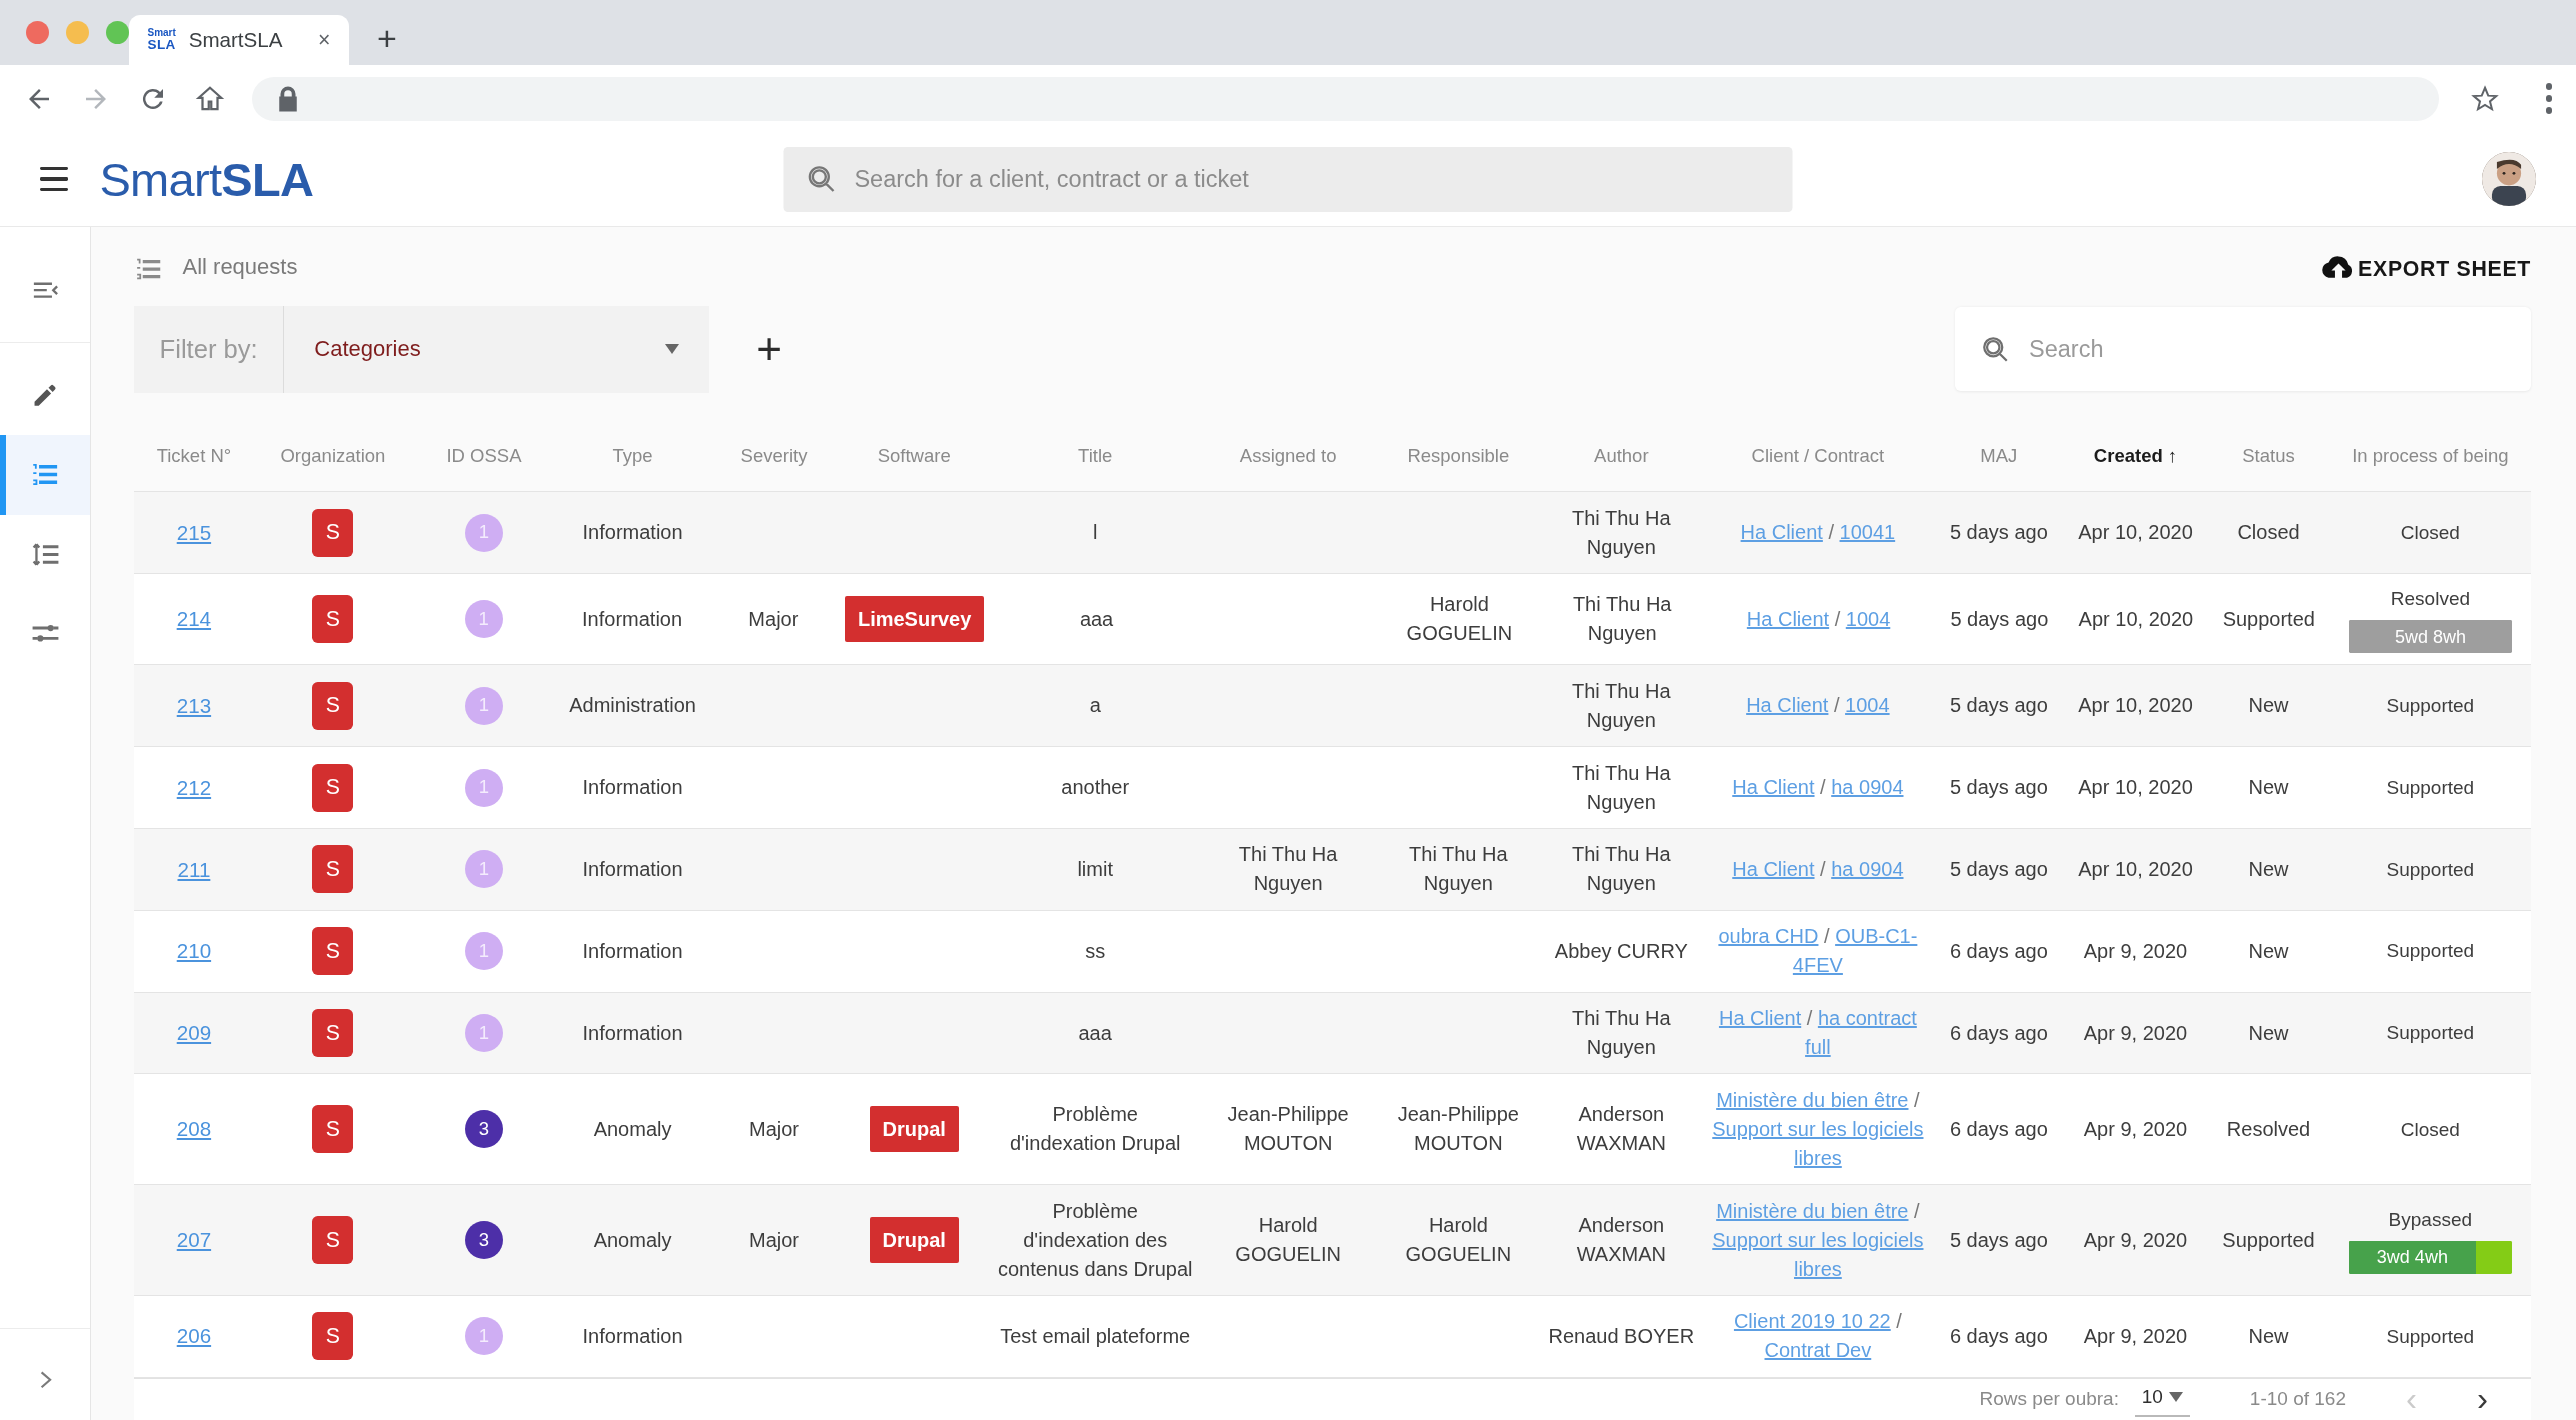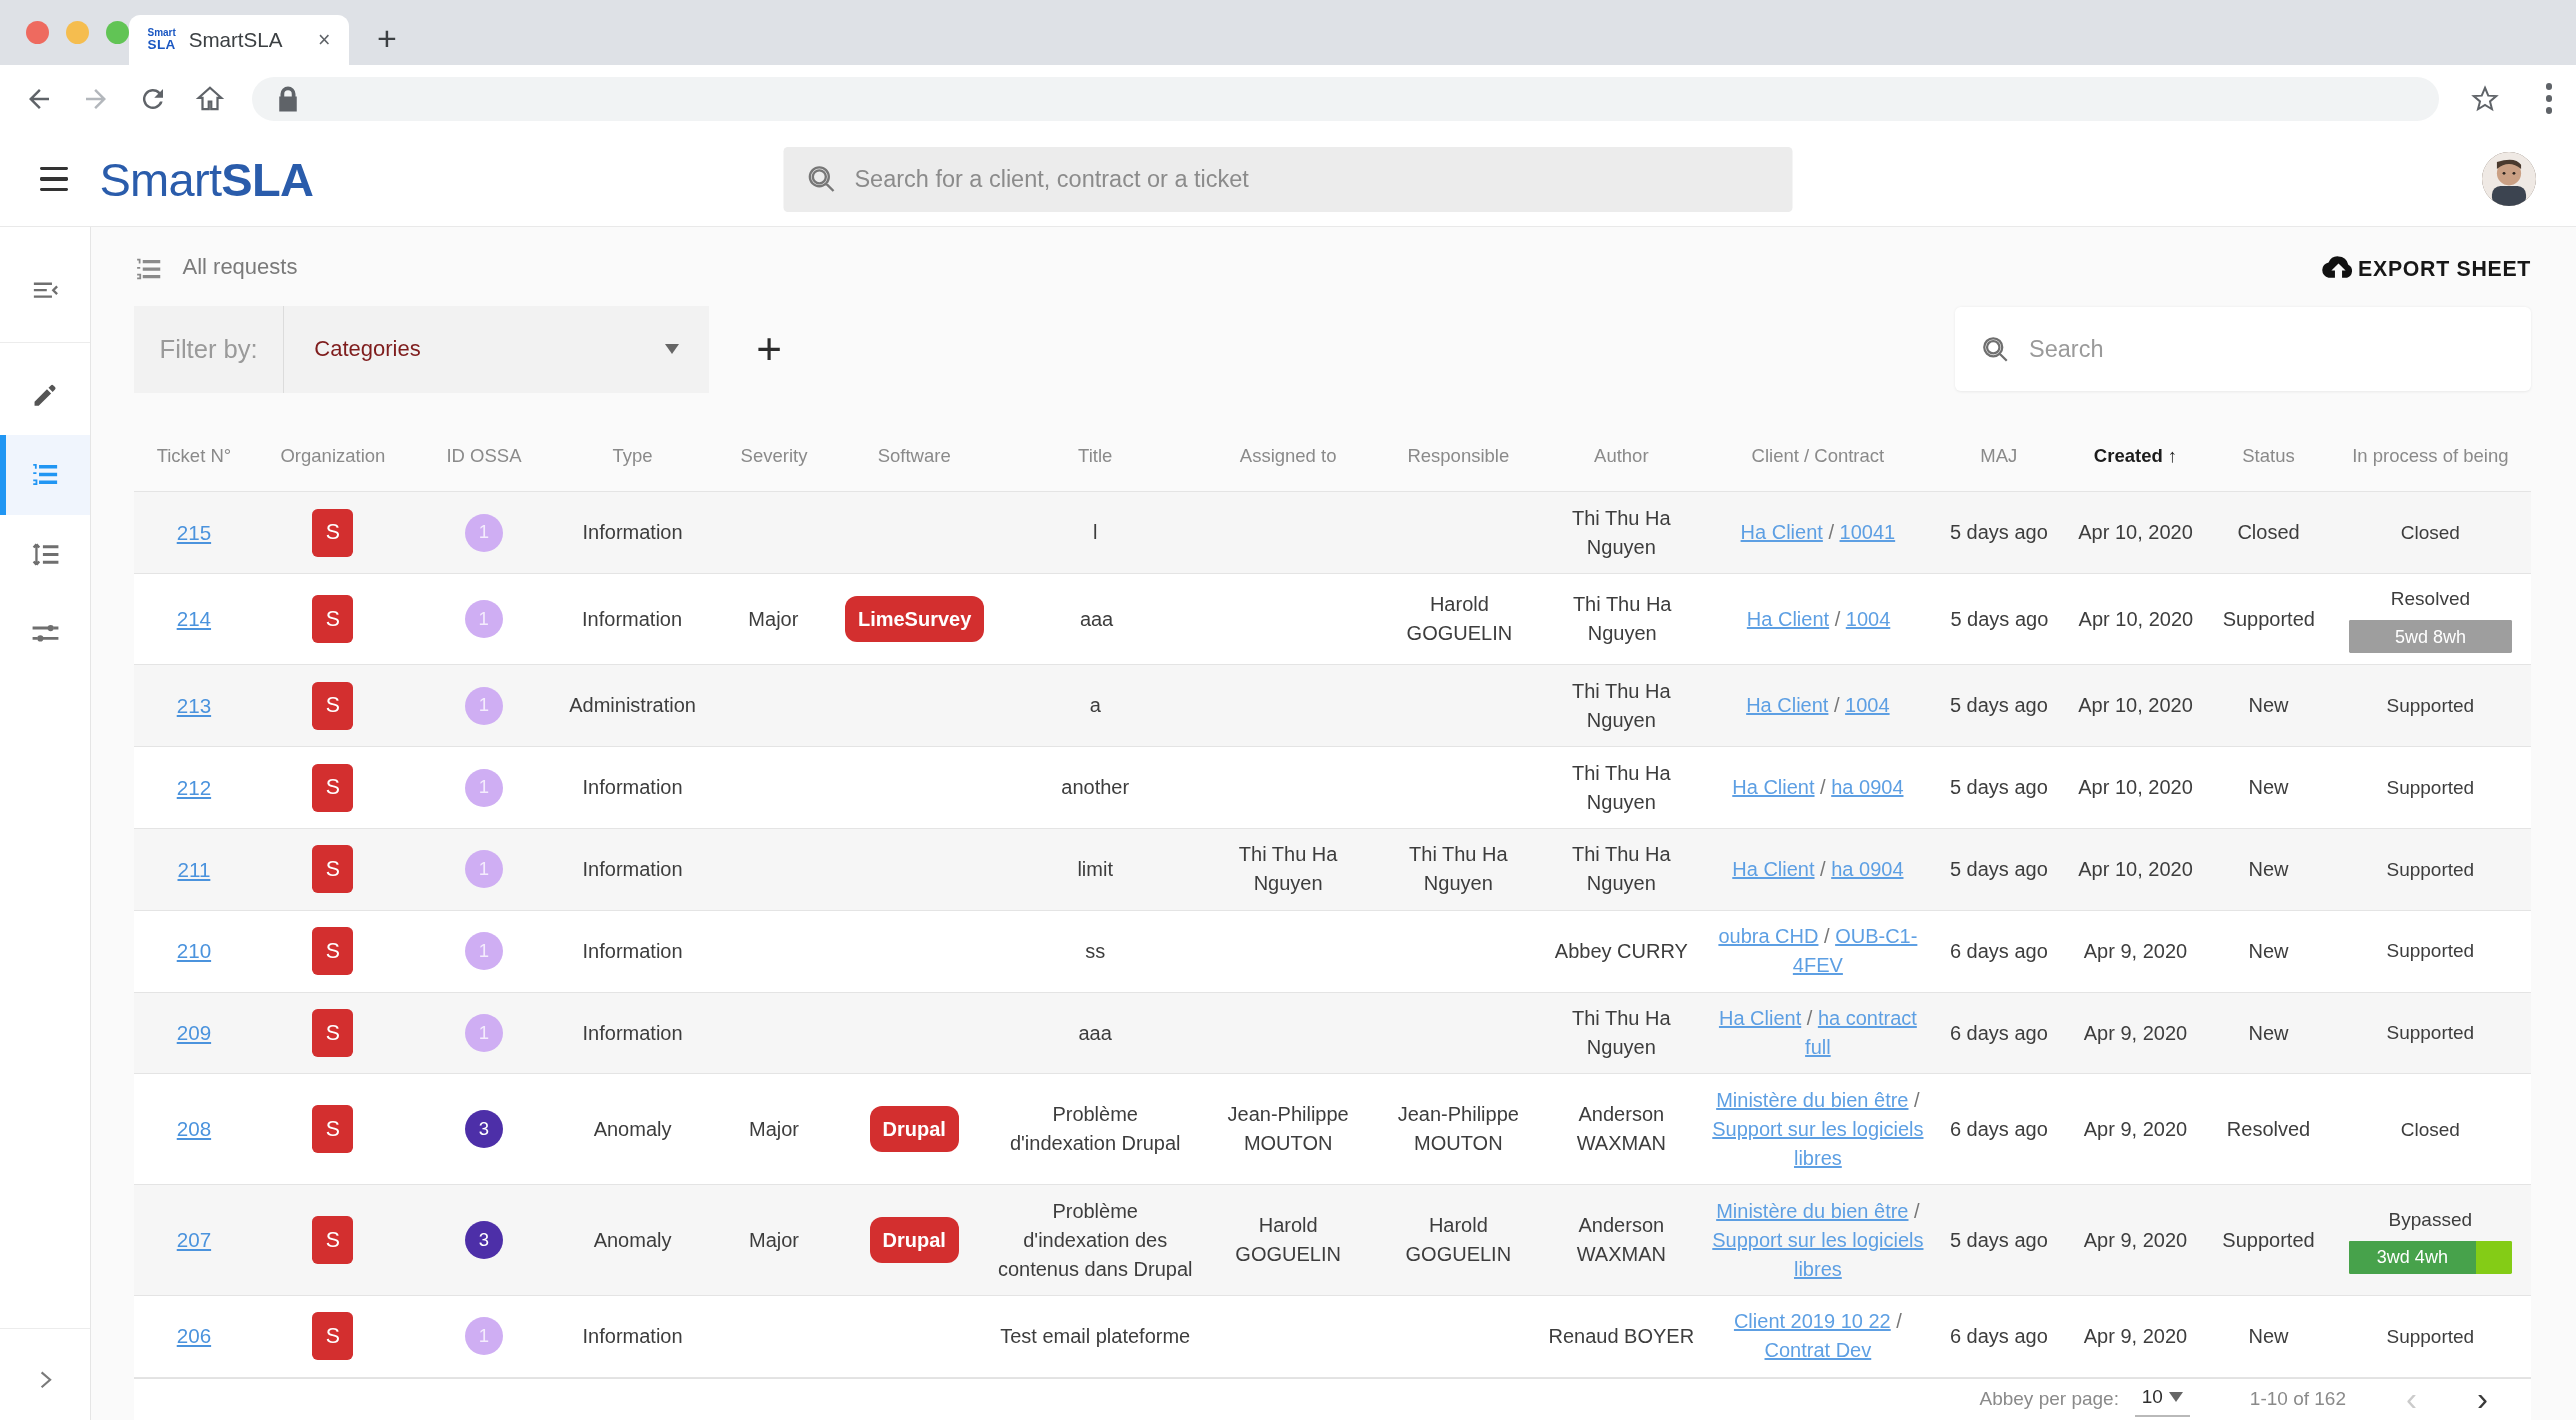--- a/index.html
+++ b/index.html
@@ -67,21 +67,21 @@
   .trow.striped { background:#f6f6f6; }
   .tbl-bottom { border-top:0.7px solid #e4e4e4; }
   .cell { padding:0 7.1px; display:flex; flex-direction:column; align-items:center; justify-content:center; }
   a.tlink { color:#4b93dd; font-size:20.6px; text-decoration:underline; }
   a.clink { color:#5d9fe3; text-decoration:underline; }
   .sep { color:#777; }
   .badge-s { width:41px; height:48px; background:#d32f2f; color:#fff; border-radius:5.7px; display:flex; align-items:center; justify-content:center; font-size:21.3px; }
   .ossa { width:38px; height:38px; border-radius:50%; display:flex; align-items:center; justify-content:center; font-size:18.5px; color:#fff; }
   .ossa.light { background:#cfaef3; color:#f4ecfd; }
   .ossa.dark { background:#4d2fa8; }
-  .sw-badge { background:#d32f2f; color:#fff; font-weight:700; font-size:20px; padding:8.5px 12.8px; border-radius:12px; white-space:nowrap; }
+  .sw-badge { background:#d32f2f; color:#fff; font-weight:700; font-size:20px; padding:8.5px 12.8px; border-radius:2px; white-space:nowrap; }
   .nowrap { white-space:nowrap; }
   .proc-label { font-size:19px; }
   .bar { width:163px; height:33px; margin-top:7.1px; border-radius:1.4px; position:relative; overflow:hidden; font-size:18px; color:#fff; }
   .bar.gray { background:#9e9e9e; }
   .bar .fill { position:absolute; left:0; top:0; bottom:0; display:flex; align-items:center; justify-content:center; }
   .bar.gray .fill { width:100%; }
   .bar.green { background:#84cc16; }
   .bar.green .fill { background:#47a24b; }
 
   
@@ -543,21 +543,21 @@
               <div class="cell">
                 <span class="proc-label">Supported</span>
               </div>
             </div>
           </div>
         <div class="tbl-bottom"></div>
       </div>
 
       <div class="tfoot">
         <span class="rpp">
-          <span>Abbey per page:</span>
+          <span>Rows per oubra:</span>
           <span class="rpp-select">
             <span>10</span>
             <span class="caret"></span>
           </span>
         </span>
         <span>1-10 of 162</span>
         <span class="pg-prev">‹</span>
         <span class="pg-next">›</span>
       </div>
 

